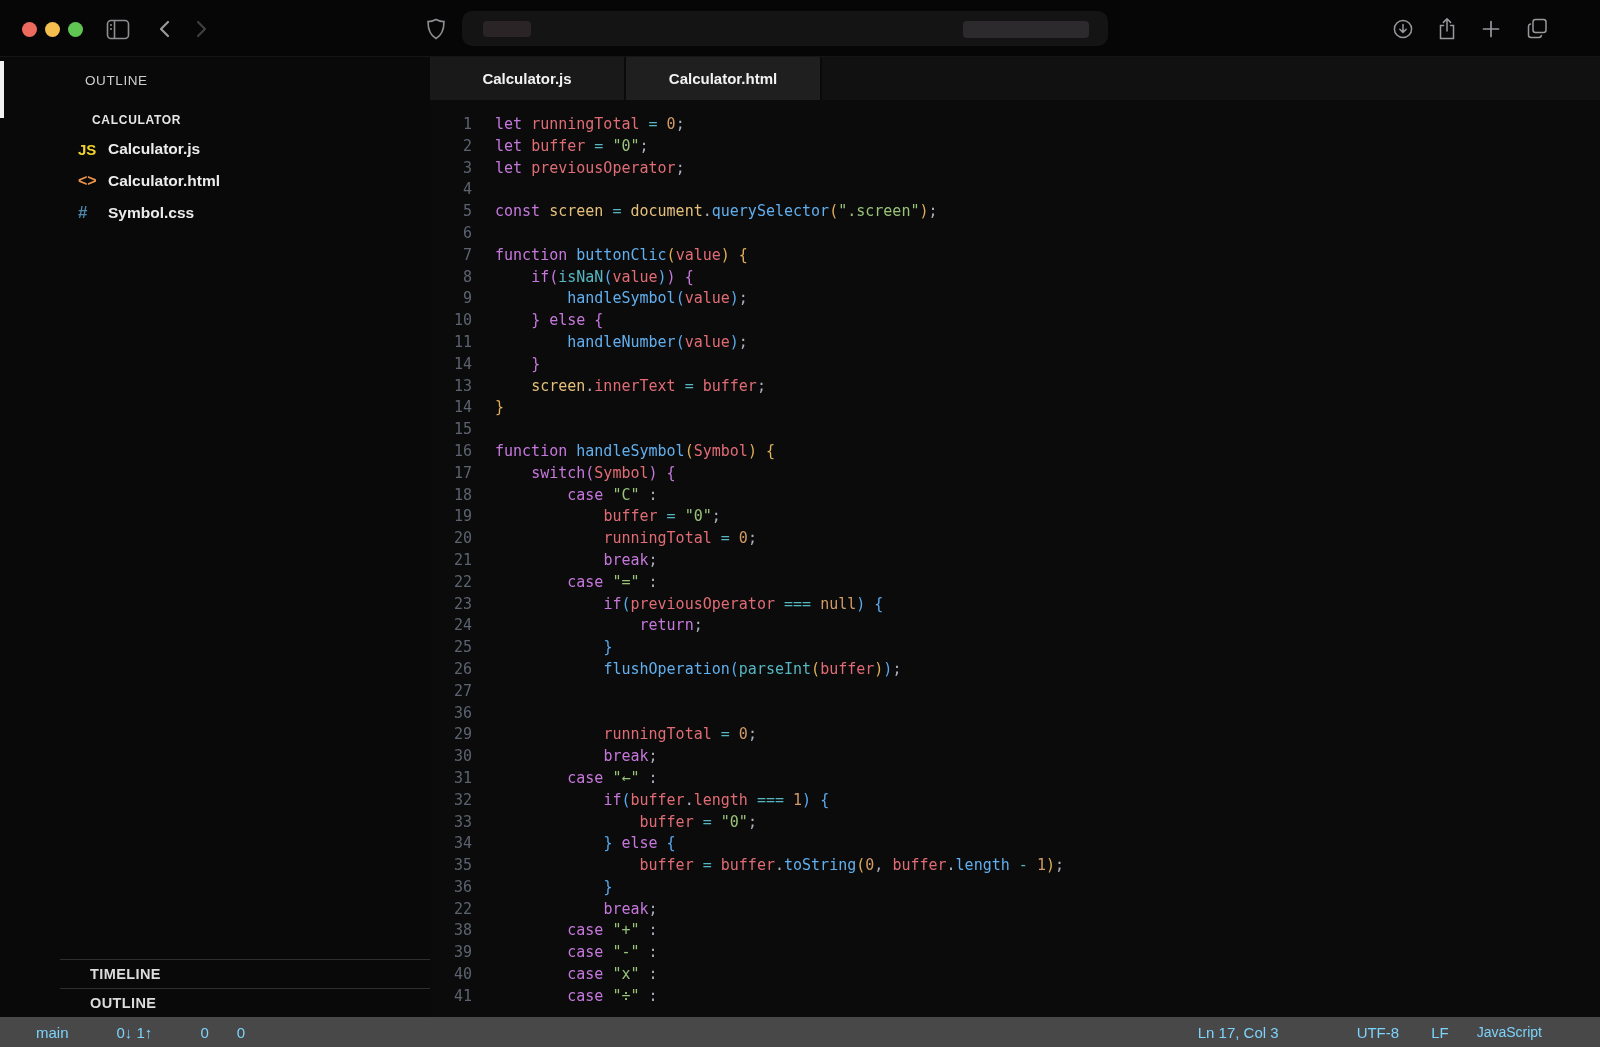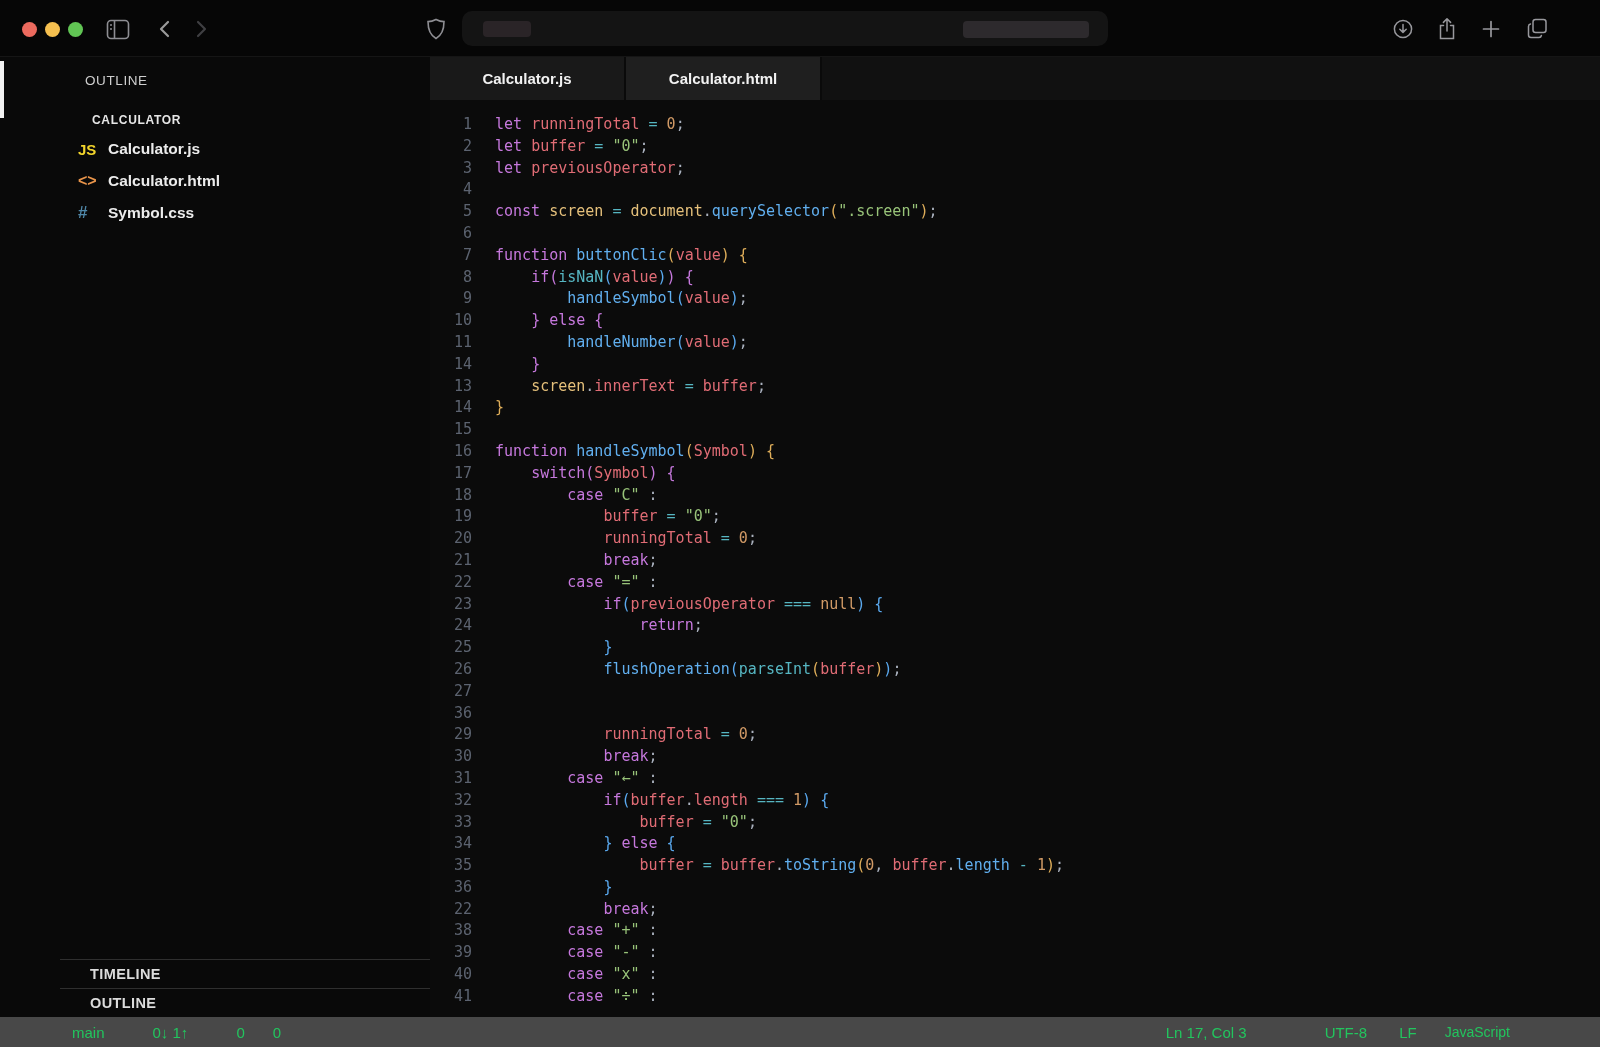--- a/index.html
+++ b/index.html
@@ -35,31 +35,31 @@
   .tabbar { height:43px; background:#111111; display:flex; flex:none; }
   .tab { width:196px; display:flex; align-items:center; justify-content:center; font-size:15px; font-weight:600; color:#f2f2f2; background:#1f1f1f; border-right:2px solid #0a0a0a; cursor:default; }
   .tab.active { background:#191919; }
 
   .code { flex:1; padding-top:14px; font-family:"DejaVu Sans Mono", monospace; font-size:15px; line-height:21.8px; overflow:hidden; }
   .code-line { display:flex; white-space:pre; }
   .gutter { width:42px; flex:none; text-align:right; padding-right:0; color:#5c6370; }
   .code-text { padding-left:23px; }
 
   
-  .statusbar { position:absolute; left:0; bottom:0; width:1600px; height:30px; background:#484848; color:#22c55e; display:flex; align-items:center; font-size:15px;padding-left:36px; }
+  .statusbar { position:absolute; left:0; bottom:0; width:1600px; height:30px; background:#484848; color:#7dd3fc; display:flex; align-items:center; font-size:15px; }
   .sb-left { display:flex; align-items:center; }
   .sb-branch { margin-left:36px; }
   .sb-sync { margin-left:48px; }
   .sb-err { margin-left:48px; }
   .sb-warn { margin-left:28px; }
   .sb-right { margin-left:auto; display:flex; align-items:center; }
   .sb-cursor { margin-right:78px; }
   .sb-enc { margin-right:32px; }
   .sb-eol { margin-right:28px; }
-  .sb-lang { margin-right:90px; font-size:14px; }
+  .sb-lang { margin-right:58px; font-size:14px; }
 </style>
 </head>
 <body>
 
 <div class="window">
 
   <div class="chrome">
     <div class="traffic">
       <span id="tl-close" style="background: rgb(236, 106, 94);"></span>
       <span id="tl-min" style="background: rgb(245, 191, 79);"></span>

